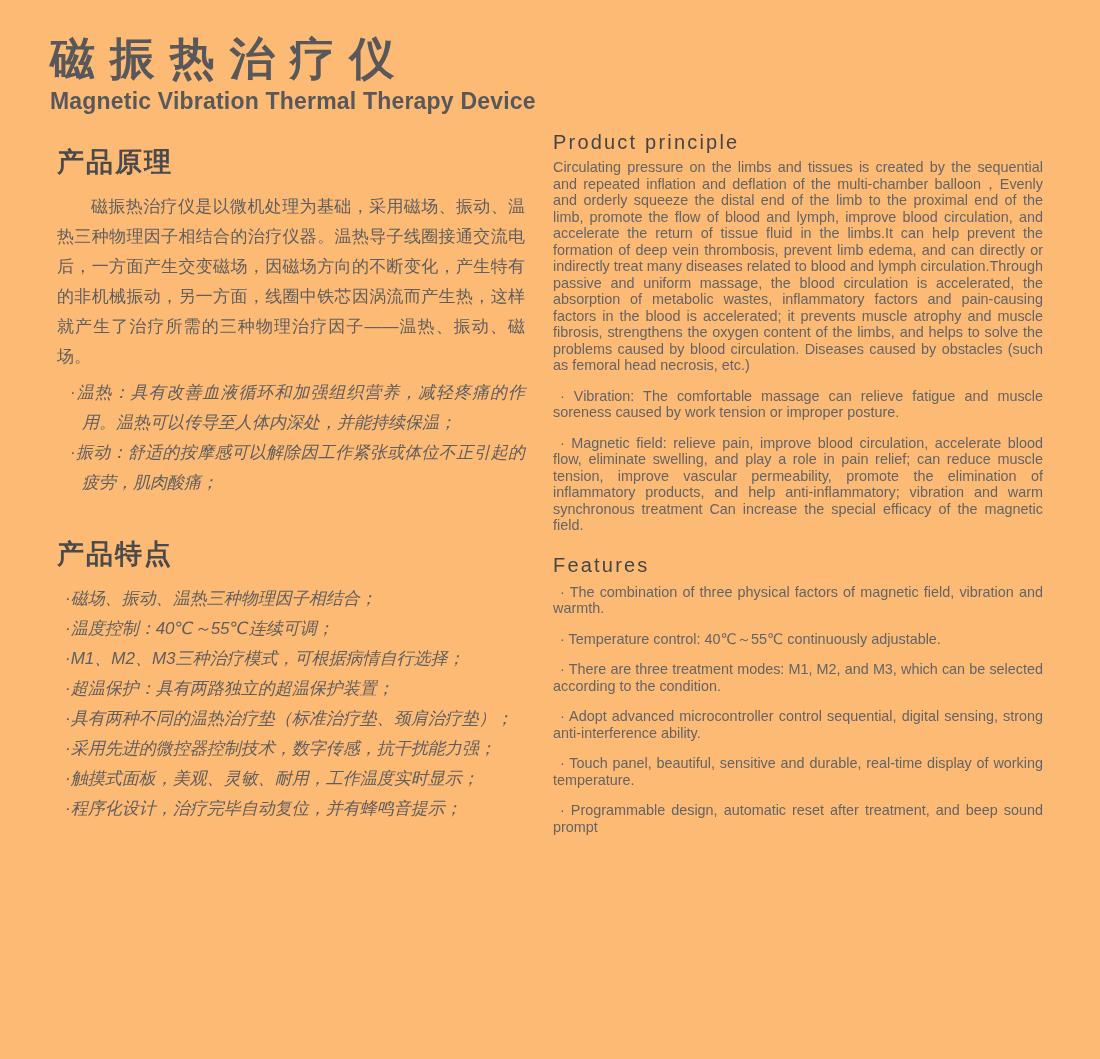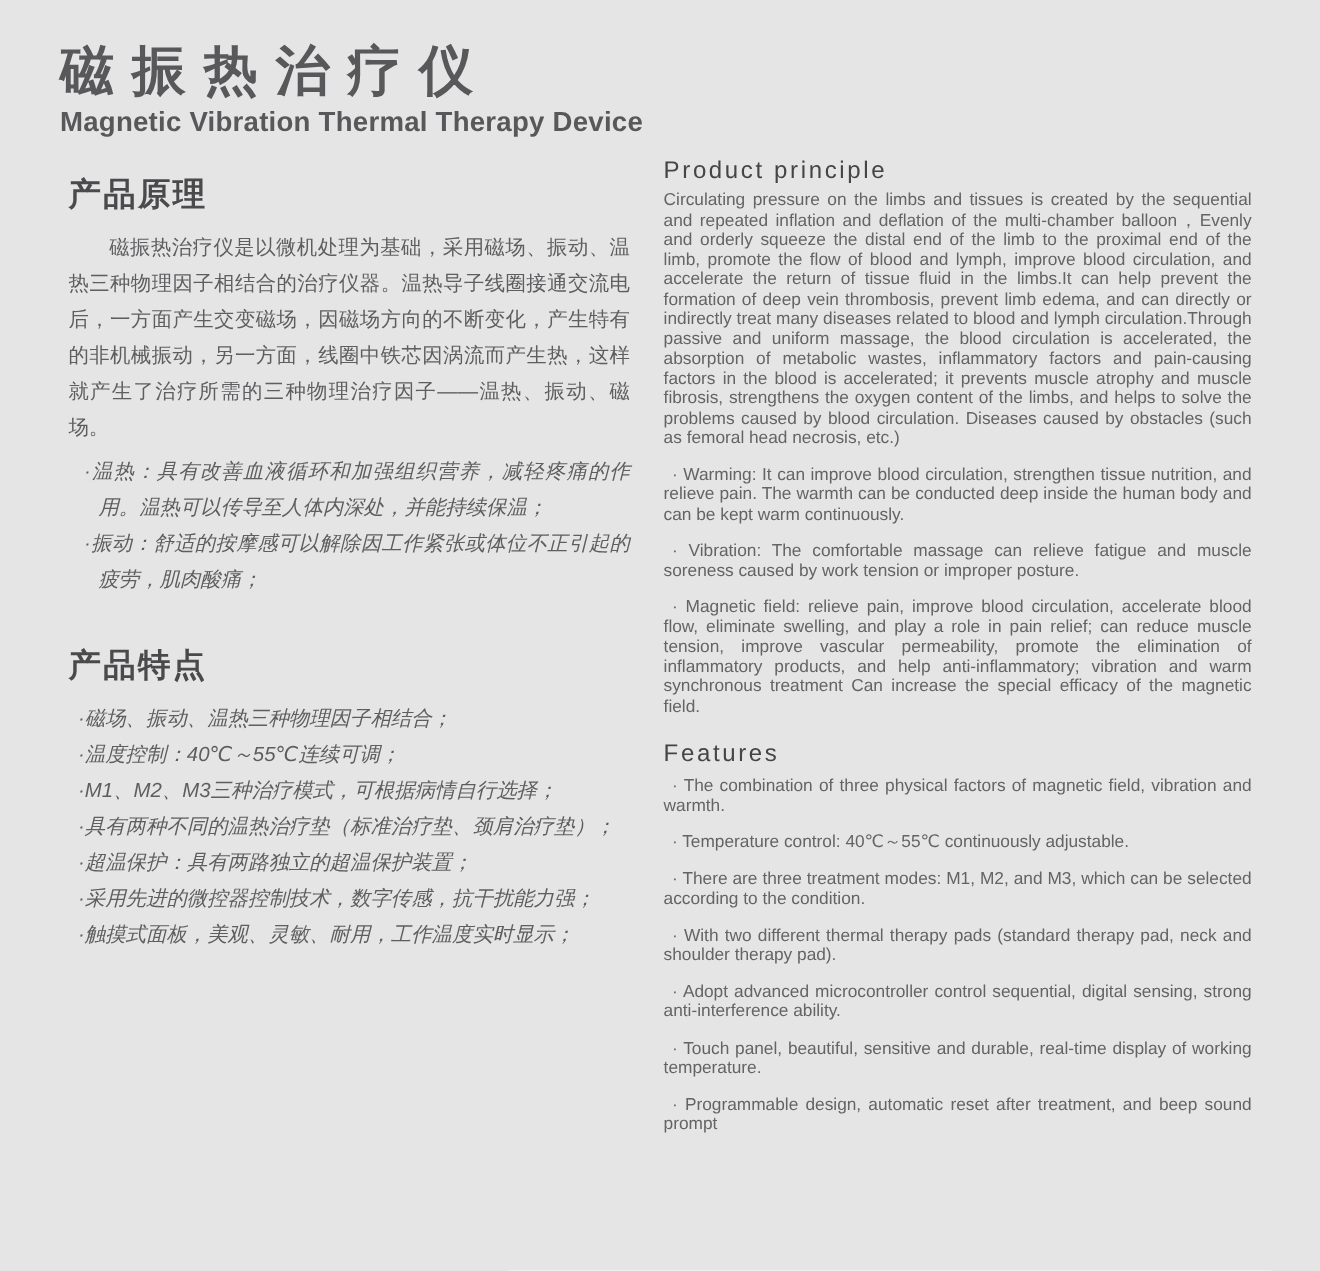--- a/index.html
+++ b/index.html
@@ -1,20 +1,20 @@
 <!DOCTYPE html>
 <html style="--title: #58585a; --zh-heading: #4a4a4c; --zh-body: #5e5e60; --en-heading: #454547; --en-body: #646466;"><head>
 <meta charset="utf-8">
 <style>
   html, body { margin: 0; padding: 0; background: #ffffff; }
   .page {
     position: relative;
     width: 1100px;
     height: 1059px;
-    background: #e5e5e5;
+    background: #fdba74;
     overflow: hidden;
     font-family: "Liberation Sans", "DejaVu Sans", sans-serif;
   }
 
   
   .header { position: absolute; left: 50px; top: 32px; }
   .title-zh {
     margin: 0;
     font-size: 45px;
     line-height: 54px;
@@ -111,38 +111,37 @@
     <ul class="zh-list">
       <li>·温热：具有改善血液循环和加强组织营养，减轻疼痛的作用。温热可以传导至人体内深处，并能持续保温；</li>
       <li>·振动：舒适的按摩感可以解除因工作紧张或体位不正引起的疲劳，肌肉酸痛；</li>
     </ul>
 
     <h2 class="zh-heading second">产品特点</h2>
     <ul class="zh-list features">
       <li>·磁场、振动、温热三种物理因子相结合；</li>
       <li>·温度控制：40℃～55℃连续可调；</li>
       <li>·M1、M2、M3三种治疗模式，可根据病情自行选择；</li>
+      <li>·超温保护：具有两路独立的超温保护装置；</li>
       <li>·具有两种不同的温热治疗垫（标准治疗垫、颈肩治疗垫）；</li>
-      <li>·超温保护：具有两路独立的超温保护装置；</li>
       <li>·采用先进的微控器控制技术，数字传感，抗干扰能力强；</li>
       <li>·触摸式面板，美观、灵敏、耐用，工作温度实时显示；</li>
+      <li>·程序化设计，治疗完毕自动复位，并有蜂鸣音提示；</li>
     </ul>
   </section>
 
   <section class="col-right">
     <h3 class="en-heading">Product principle</h3>
     <p>Circulating pressure on the limbs and tissues is created by the sequential and repeated inflation and deflation of the multi-chamber balloon，Evenly and orderly squeeze the distal end of the limb to the proximal end of the limb, promote the flow of blood and lymph, improve blood circulation, and accelerate the return of tissue fluid in the limbs.It can help prevent the formation of deep vein thrombosis, prevent limb edema, and can directly or indirectly treat many diseases related to blood and lymph circulation.Through passive and uniform massage, the blood circulation is accelerated, the absorption of metabolic wastes, inflammatory factors and pain-causing factors in the blood is accelerated; it prevents muscle atrophy and muscle fibrosis, strengthens the oxygen content of the limbs, and helps to solve the problems caused by blood circulation. Diseases caused by obstacles (such as femoral head necrosis, etc.)</p>
 
-    <p class="en-bullet">· Warming: It can improve blood circulation, strengthen tissue nutrition, and relieve pain. The warmth can be conducted deep inside the human body and can be kept warm continuously.</p>
     <p class="en-bullet">· Vibration: The comfortable massage can relieve fatigue and muscle soreness caused by work tension or improper posture.</p>
     <p class="en-bullet">· Magnetic field: relieve pain, improve blood circulation, accelerate blood flow, eliminate swelling, and play a role in pain relief; can reduce muscle tension, improve vascular permeability, promote the elimination of inflammatory products, and help anti-inflammatory; vibration and warm synchronous treatment Can increase the special efficacy of the magnetic field.</p>
 
     <h3 class="en-heading second">Features</h3>
     <p class="en-bullet">· The combination of three physical factors of magnetic field, vibration and warmth.</p>
     <p class="en-bullet">· Temperature control: 40℃～55℃ continuously adjustable.</p>
     <p class="en-bullet">· There are three treatment modes: M1, M2, and M3, which can be selected according to the condition.</p>
-    <p class="en-bullet">· With two different thermal therapy pads (standard therapy pad, neck and shoulder therapy pad).</p>
     <p class="en-bullet">· Adopt advanced microcontroller control sequential, digital sensing, strong anti-interference ability.</p>
     <p class="en-bullet">· Touch panel, beautiful, sensitive and durable, real-time display of working temperature.</p>
     <p class="en-bullet">· Programmable design, automatic reset after treatment, and beep sound prompt</p>
   </section>
 
 </div>
 
 </body></html>

